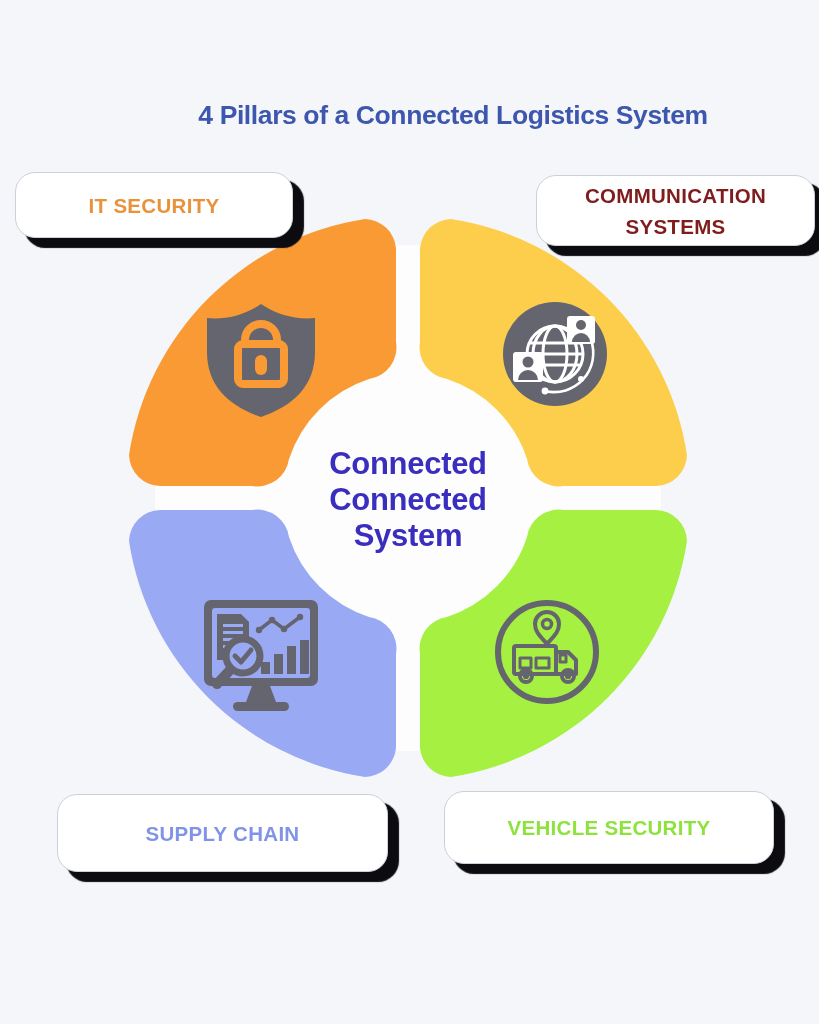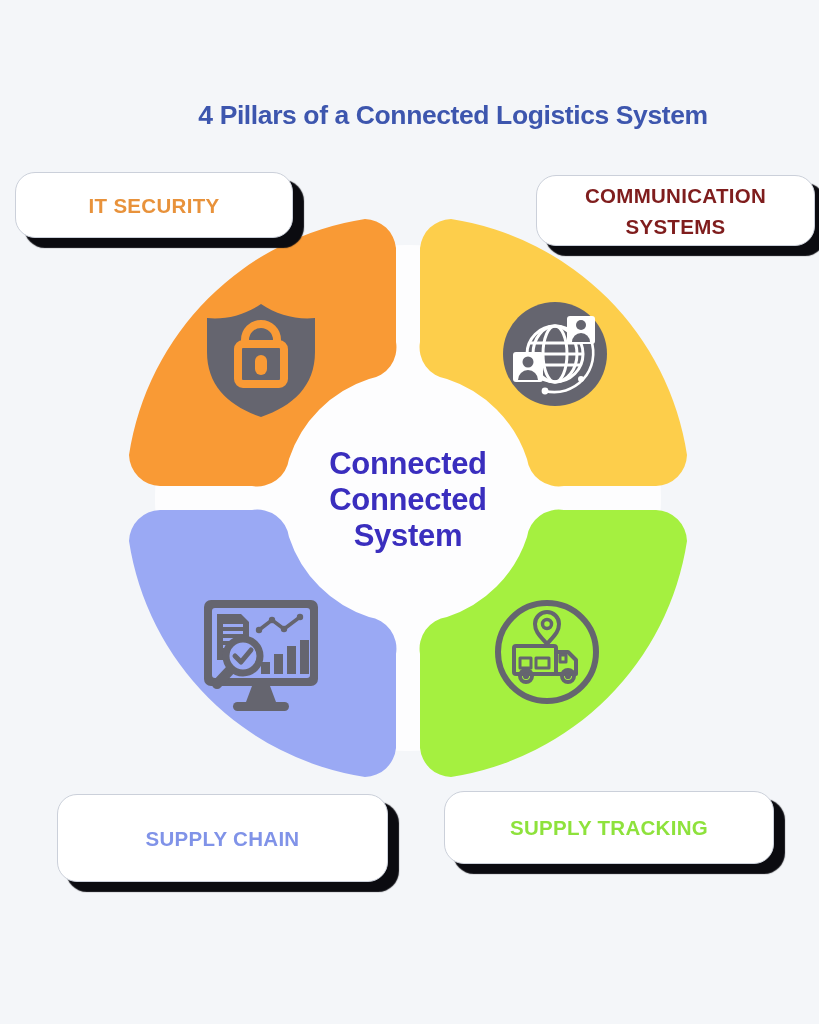--- a/index.html
+++ b/index.html
@@ -52,21 +52,21 @@
     align-items: center;
     justify-content: center;
     text-align: center;
     font-weight: bold;
     font-size: 20.5px;
     letter-spacing: 0.3px;
     line-height: 31px;
   }
   .pill-it-security        { left: 15px;  top: 172px; width: 278px; height: 66px; text-align: right; }
   .pill-communication      { left: 536px; top: 175px; width: 279px; height: 71px; }
-  .pill-supply-chain       { left: 57px;  top: 794px; width: 331px; height: 88px; }
+  .pill-supply-chain       { left: 57px;  top: 794px; width: 331px; height: 78px; }
   .pill-vehicle-tracking   { left: 444px; top: 791px; width: 330px; height: 73px; }
 </style>
 </head>
 <body>
 
 <div class="canvas" style="background: rgb(244, 246, 249);">
 
   <div class="title" style="color: rgb(61, 86, 174);">4 Pillars of a Connected Logistics System</div>
 
   <svg class="donut-svg" viewBox="0 0 819 1024" xmlns="http://www.w3.org/2000/svg">
@@ -178,16 +178,16 @@
   <div class="pill pill-communication" style="color: #7f1d1d;">
     <div>COMMUNICATION</div>
     <div>SYSTEMS</div>
   </div>
 
   <div class="pill pill-supply-chain" style="color: rgb(128, 147, 232);">
     <div>SUPPLY CHAIN</div>
   </div>
 
   <div class="pill pill-vehicle-tracking" style="color: rgb(142, 226, 60);">
-    <div>SUPPLY TRACKING</div>
+    <div>VEHICLE SECURITY</div>
   </div>
 
 </div>
 
 </body></html>

